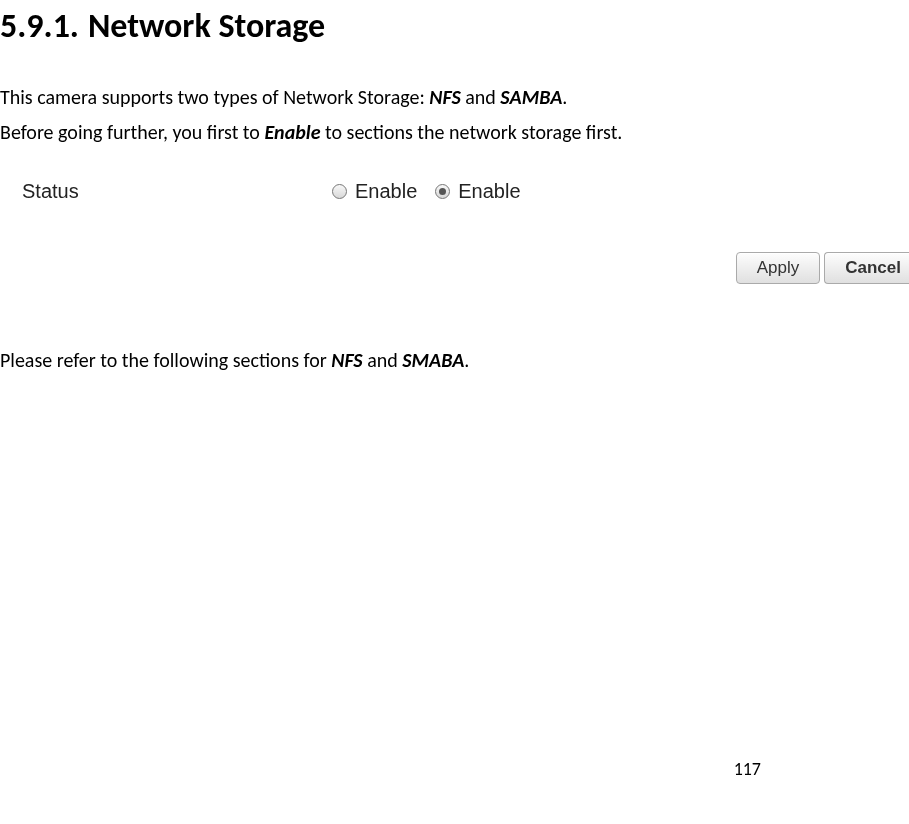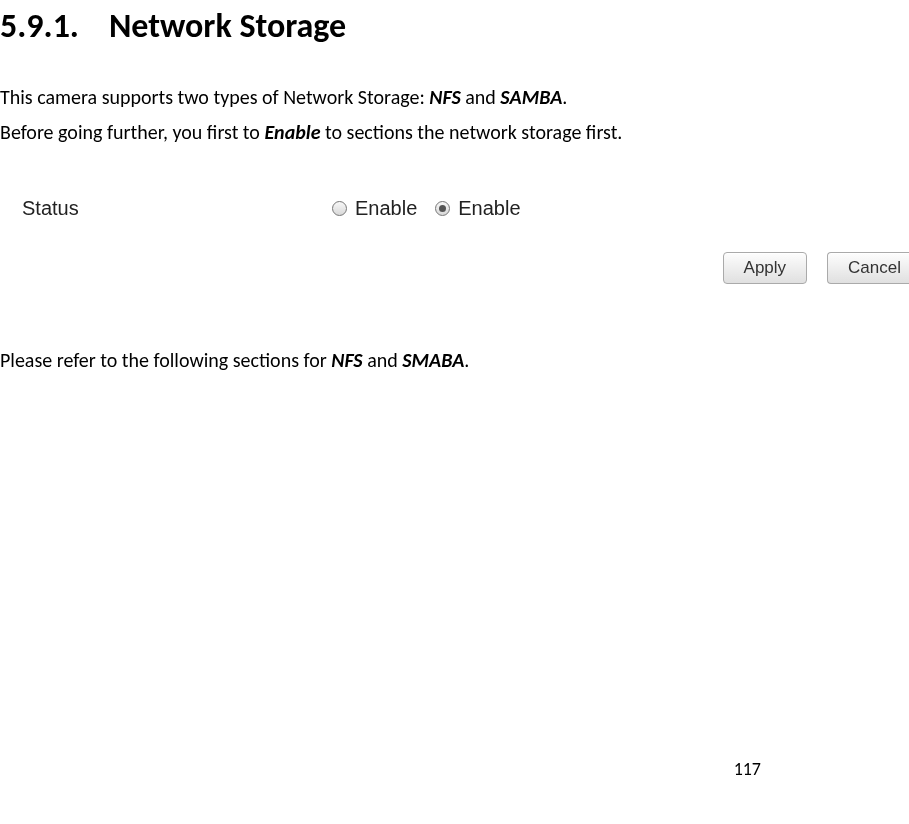--- a/index.html
+++ b/index.html
@@ -17,40 +17,40 @@
     }
     .heading {
       font-size: 34px;
       font-weight: bold;
       color: #000;
       padding: 5px 0 0 0;
       margin-bottom: 36px;
     }
     .heading-number {
       display: inline-block;
-      margin-right: 30px;
+      margin-right: 9px;
     }
     .body-text {
       font-size: 20px;
       color: #000;
       line-height: 1.55;
       margin-bottom: 4px;
     }
     .bold {
       font-weight: bold;
       font-style: italic;
     }
     .figure {
       margin: 32px 0 40px 22px;
       position: relative;
       height: 128px;
     }
     .status-row {
       display: flex;
-      align-items: flex-end;
+      align-items: flex-start;
       height: 40px;
     }
     .status-label {
       font-size: 20px;
       color: #222;
       font-family: Arial, sans-serif;
       width: 310px;
     }
     .radio-group {
       display: flex;
@@ -80,38 +80,39 @@
       display: block;
     }
     .radio-label {
       margin-right: 12px;
     }
     .button-row {
       position: absolute;
       right: 0;
       top: 72px;
       display: flex;
-      gap: 20px;
+      gap: 4px;
     }
     .btn {
       font-size: 17px;
       font-family: Arial, sans-serif;
       color: #333;
       padding: 5px 20px;
       border: 1px solid #aaa;
       border-radius: 4px;
       background: linear-gradient(#fdfdfd, #e0e0e0);
       box-shadow: inset 0 1px 0 #fff;
       cursor: default;
     }
     .btn-cancel {
       padding: 5px 8px 1px 20px;
       border-right: none;
       border-top-right-radius: 0;
       border-bottom-right-radius: 0;
+      font-weight: bold;
     }
     .post-text {
       font-size: 20px;
       color: #000;
       margin-top: 16px;
     }
     .page-number {
       position: absolute;
       bottom: 44px;
       right: 148px;

